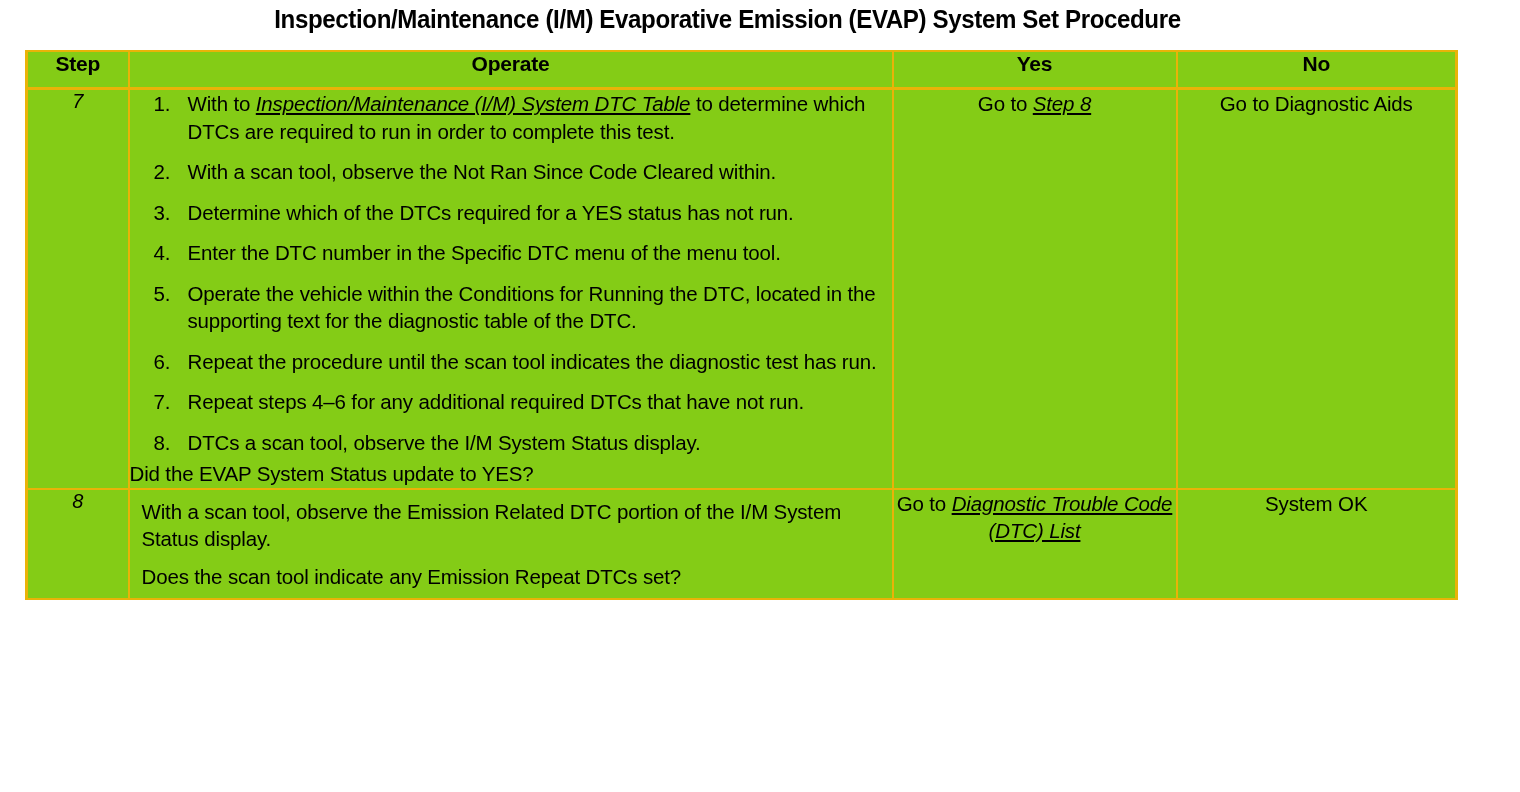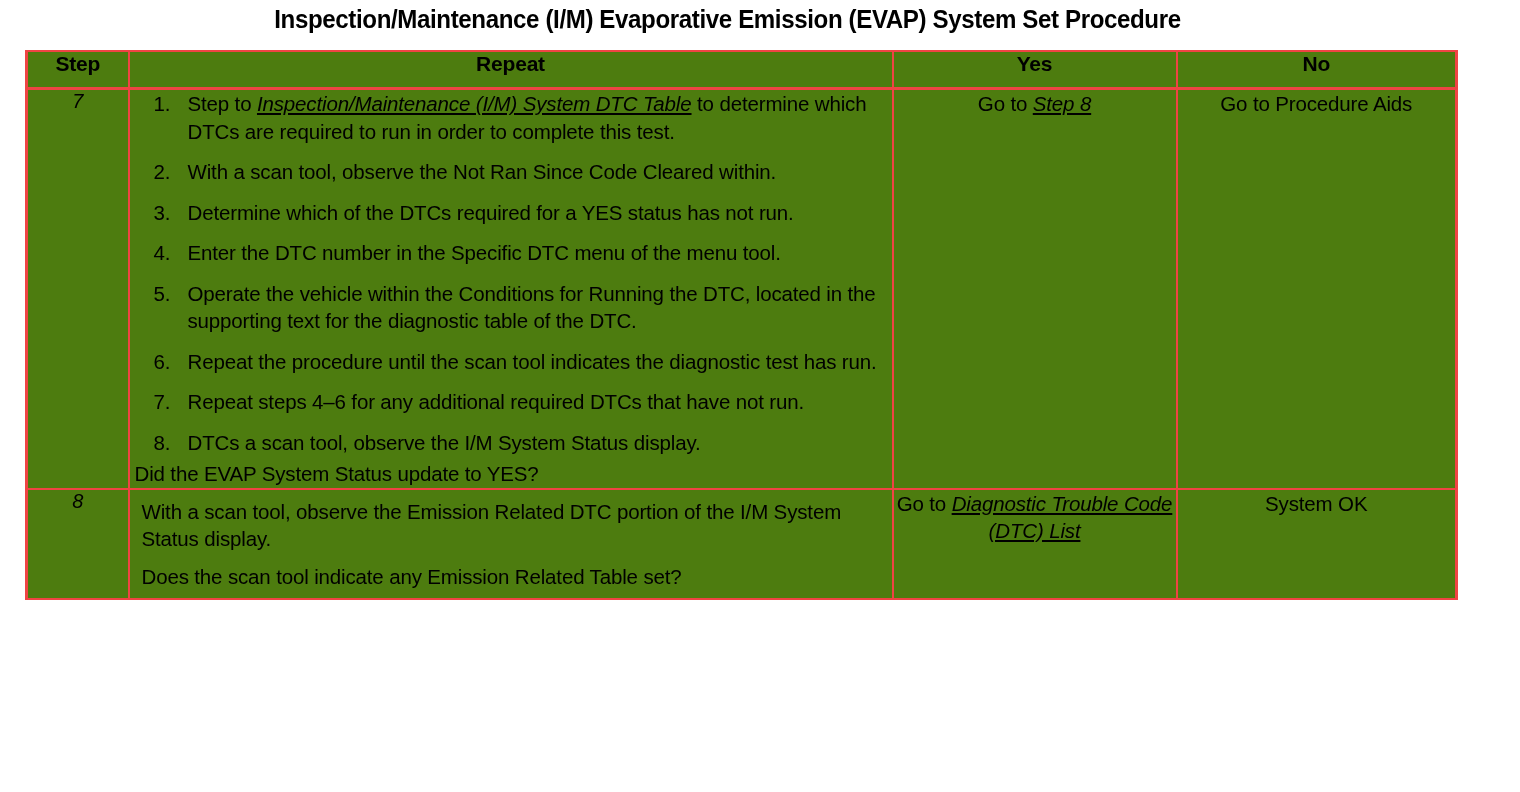--- a/index.html
+++ b/index.html
@@ -43,24 +43,24 @@
   .proc-table {
     position: absolute;
     left: 25px;
     top: 50px;
     width: 1430px;
     border-collapse: collapse;
     table-layout: fixed;
     background: #ffffff;
   }
   .proc-table td, .proc-table th {
-    border: 2px solid #ef4444;
+    border: 2px solid #eab308;
     padding: 0;
     vertical-align: top;
-    background: #4d7c0f;
+    background: #84cc16;
   }
   .proc-table thead th {
     border-bottom-width: 3px;
   }
   .proc-table .outer-l { border-left-width: 3px; }
   .proc-table .outer-r { border-right-width: 3px; }
 
   
   col.c-step   { width: 102px; }
   col.c-action { width: 764px; }
@@ -111,21 +111,20 @@
     margin-bottom: 4px;
   }
   ol.steps > li .num {
     position: absolute;
     left: 24px;
     top: 0;
     width: 26px;
     text-align: left;
   }
   .q-line {
-    padding-left: 5px;
     margin-top: 0px;
   }
   .row8-para {
     padding-left: 0;
   }
   .row8-q {
     padding-left: 0;
     margin-top: 10px;
   }
   em, .it { font-style: italic; text-decoration: underline; }
@@ -162,34 +161,34 @@
   <table class="proc-table">
     <colgroup>
       <col class="c-step">
       <col class="c-action">
       <col class="c-yes">
       <col class="c-no">
     </colgroup>
     <thead>
       <tr>
         <th class="hdr outer-l">Step</th>
-        <th class="hdr">Repeat</th>
+        <th class="hdr">Operate</th>
         <th class="hdr">Yes</th>
         <th class="hdr outer-r">No</th>
       </tr>
     </thead>
     <tbody>
 
       <tr>
         <td class="step-cell outer-l">7</td>
 
         <td class="action-cell">
           <ol class="steps">
             <li>
-              <span class="num">1.</span><span>Step to </span><em>Inspection/Maintenance (I/M) System DTC Table</em><span> to determine which DTCs are required to run in order to complete this test.</span>
+              <span class="num">1.</span><span>With to </span><em>Inspection/Maintenance (I/M) System DTC Table</em><span> to determine which DTCs are required to run in order to complete this test.</span>
             </li>
             <li>
               <span class="num">2.</span><span>With a scan tool, observe the Not Ran Since Code Cleared within.</span>
             </li>
             <li>
               <span class="num">3.</span><span>Determine which of the DTCs required for a YES status has not run.</span>
             </li>
             <li>
               <span class="num">4.</span><span>Enter the DTC number in the Specific DTC menu of the menu tool.</span>
             </li>
@@ -207,30 +206,30 @@
             </li>
           </ol>
           <div class="q-line">Did the EVAP System Status update to YES?</div>
         </td>
 
         <td class="yn-cell yn-bottom">
           <span>Go to </span><em>Step 8</em>
         </td>
 
         <td class="yn-cell yn-bottom outer-r">
-          <span>Go to Procedure Aids</span>
+          <span>Go to Diagnostic Aids</span>
         </td>
       </tr>
 
       <tr>
         <td class="step-cell outer-l">8</td>
 
         <td class="action-cell row8">
           <div class="row8-para">With a scan tool, observe the Emission Related DTC portion of the I/M System Status display.</div>
-          <div class="row8-q">Does the scan tool indicate any Emission Related Table set?</div>
+          <div class="row8-q">Does the scan tool indicate any Emission Repeat DTCs set?</div>
         </td>
 
         <td class="yn-cell yn-row8-yes">
           <span>Go to </span><em>Diagnostic Trouble Code (DTC) List</em>
         </td>
 
         <td class="yn-cell yn-row8-no outer-r">
           <span>System OK</span>
         </td>
       </tr>

